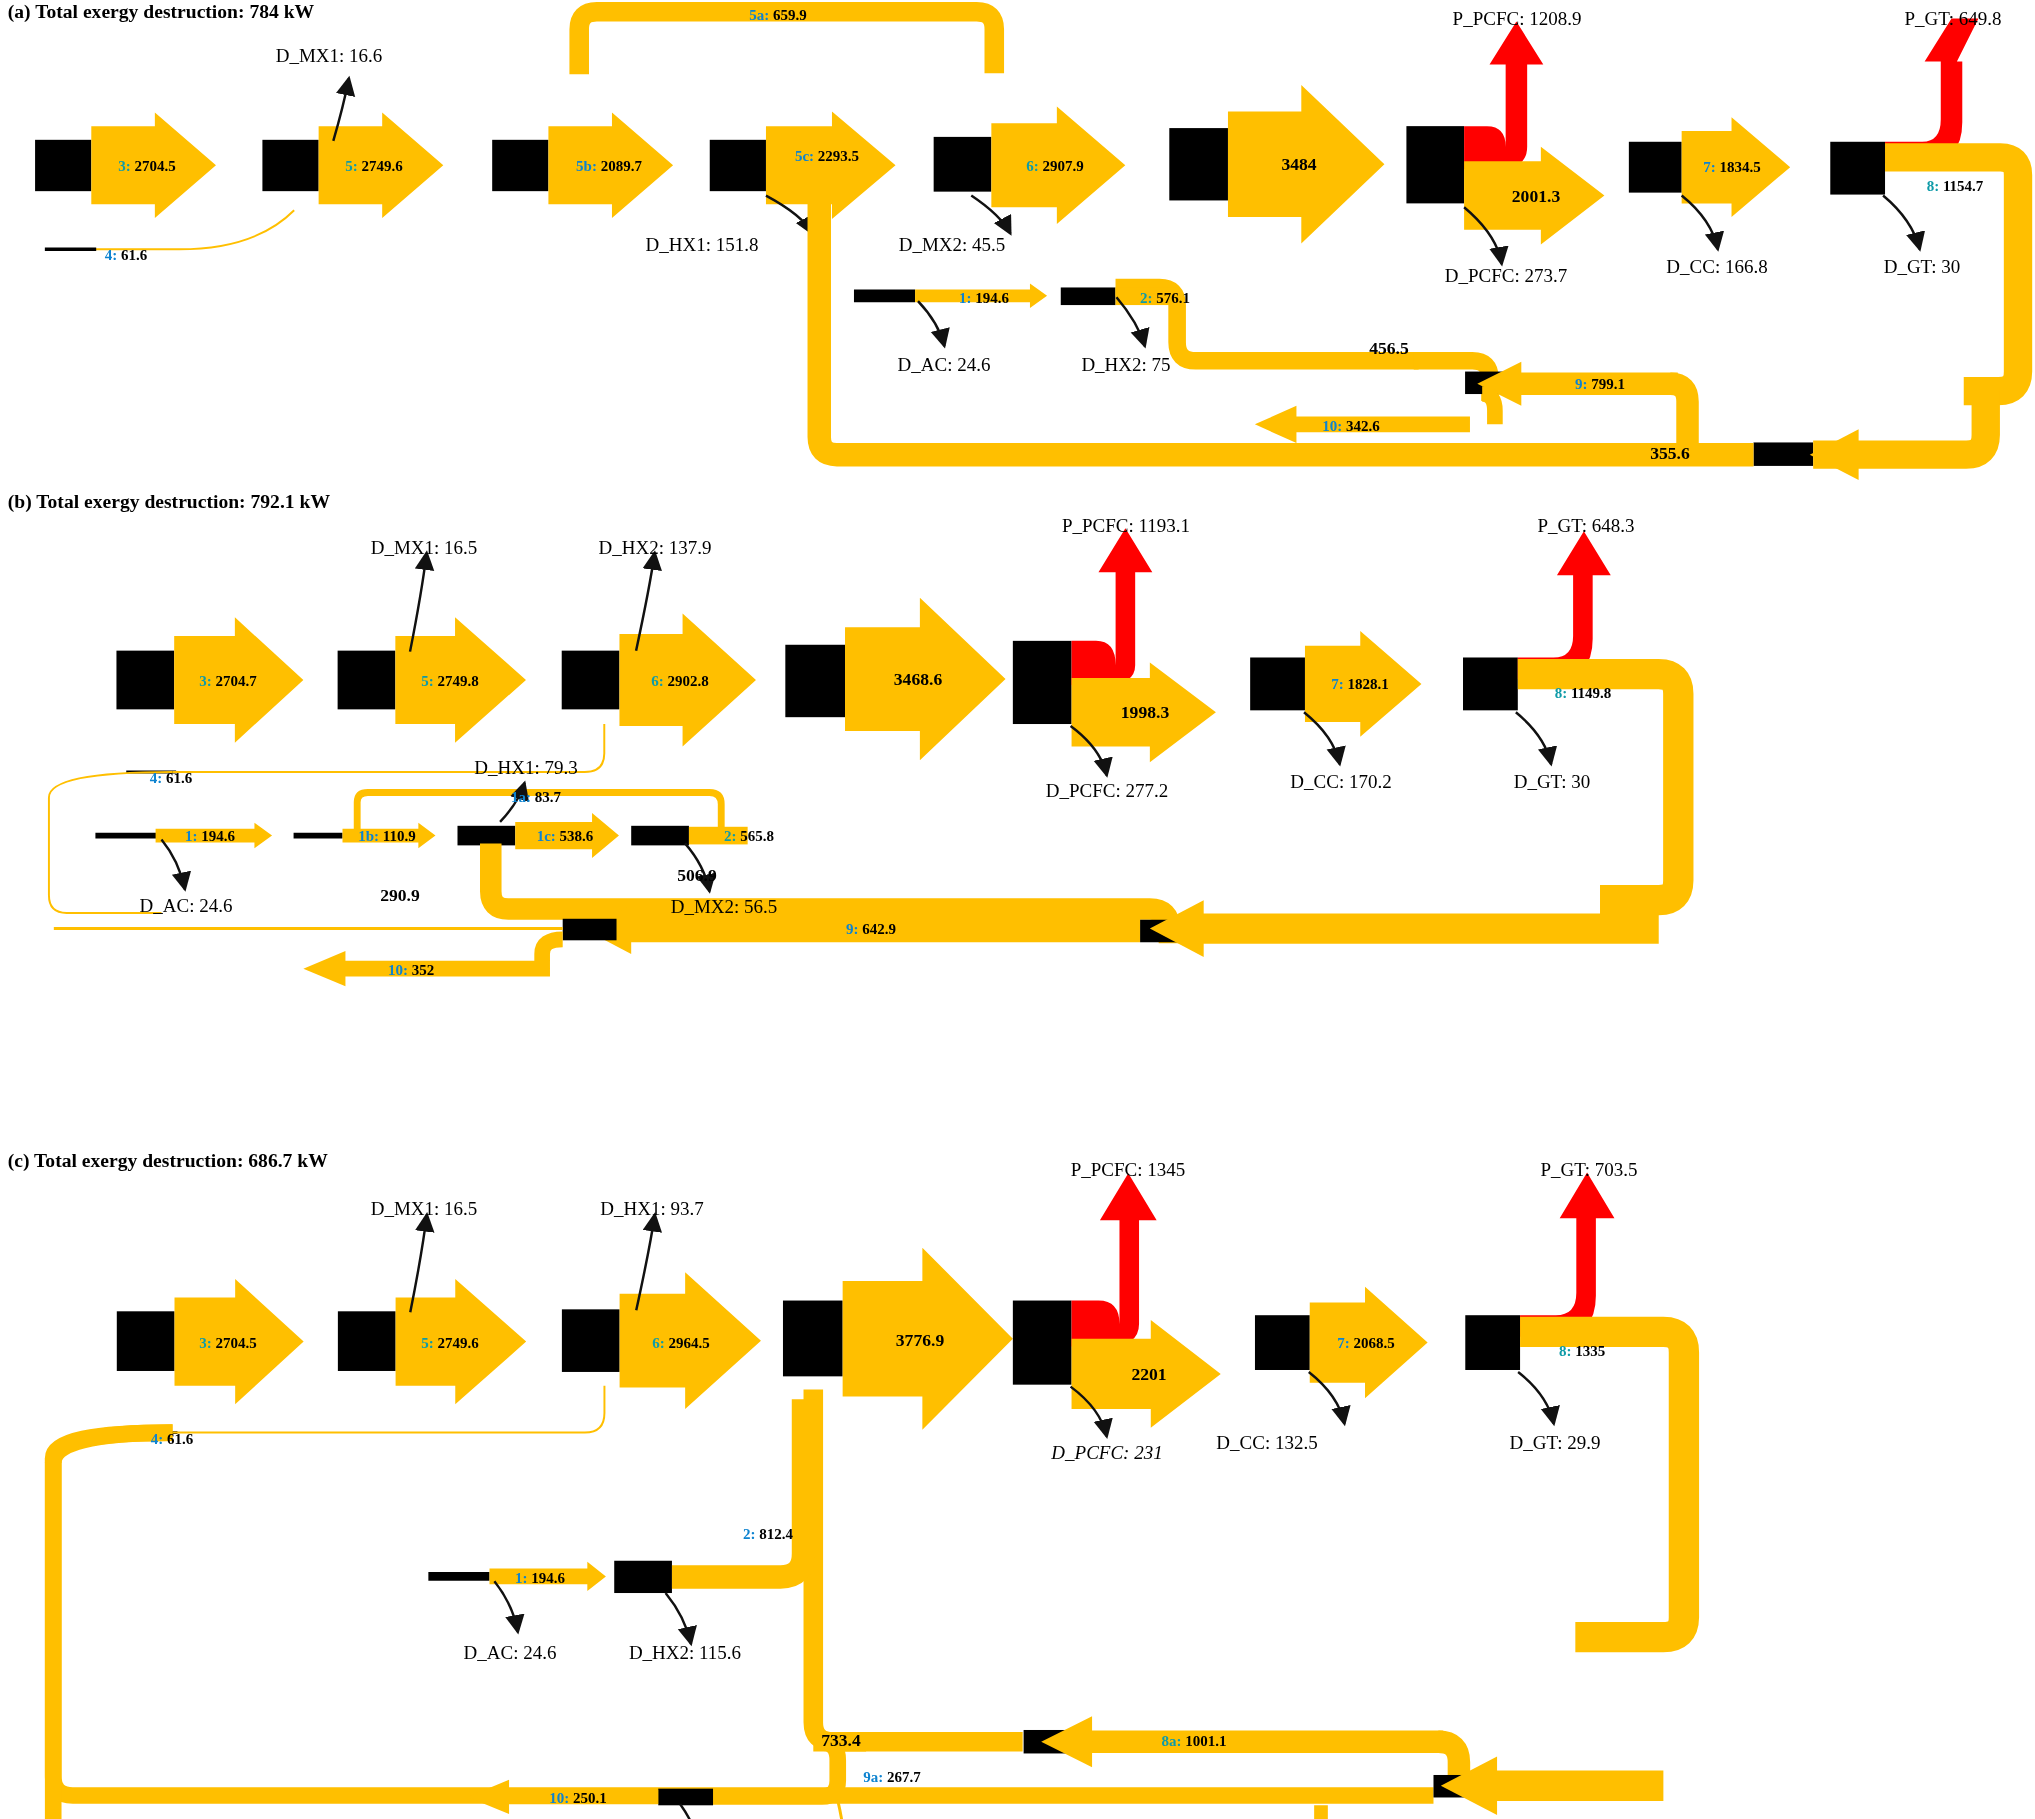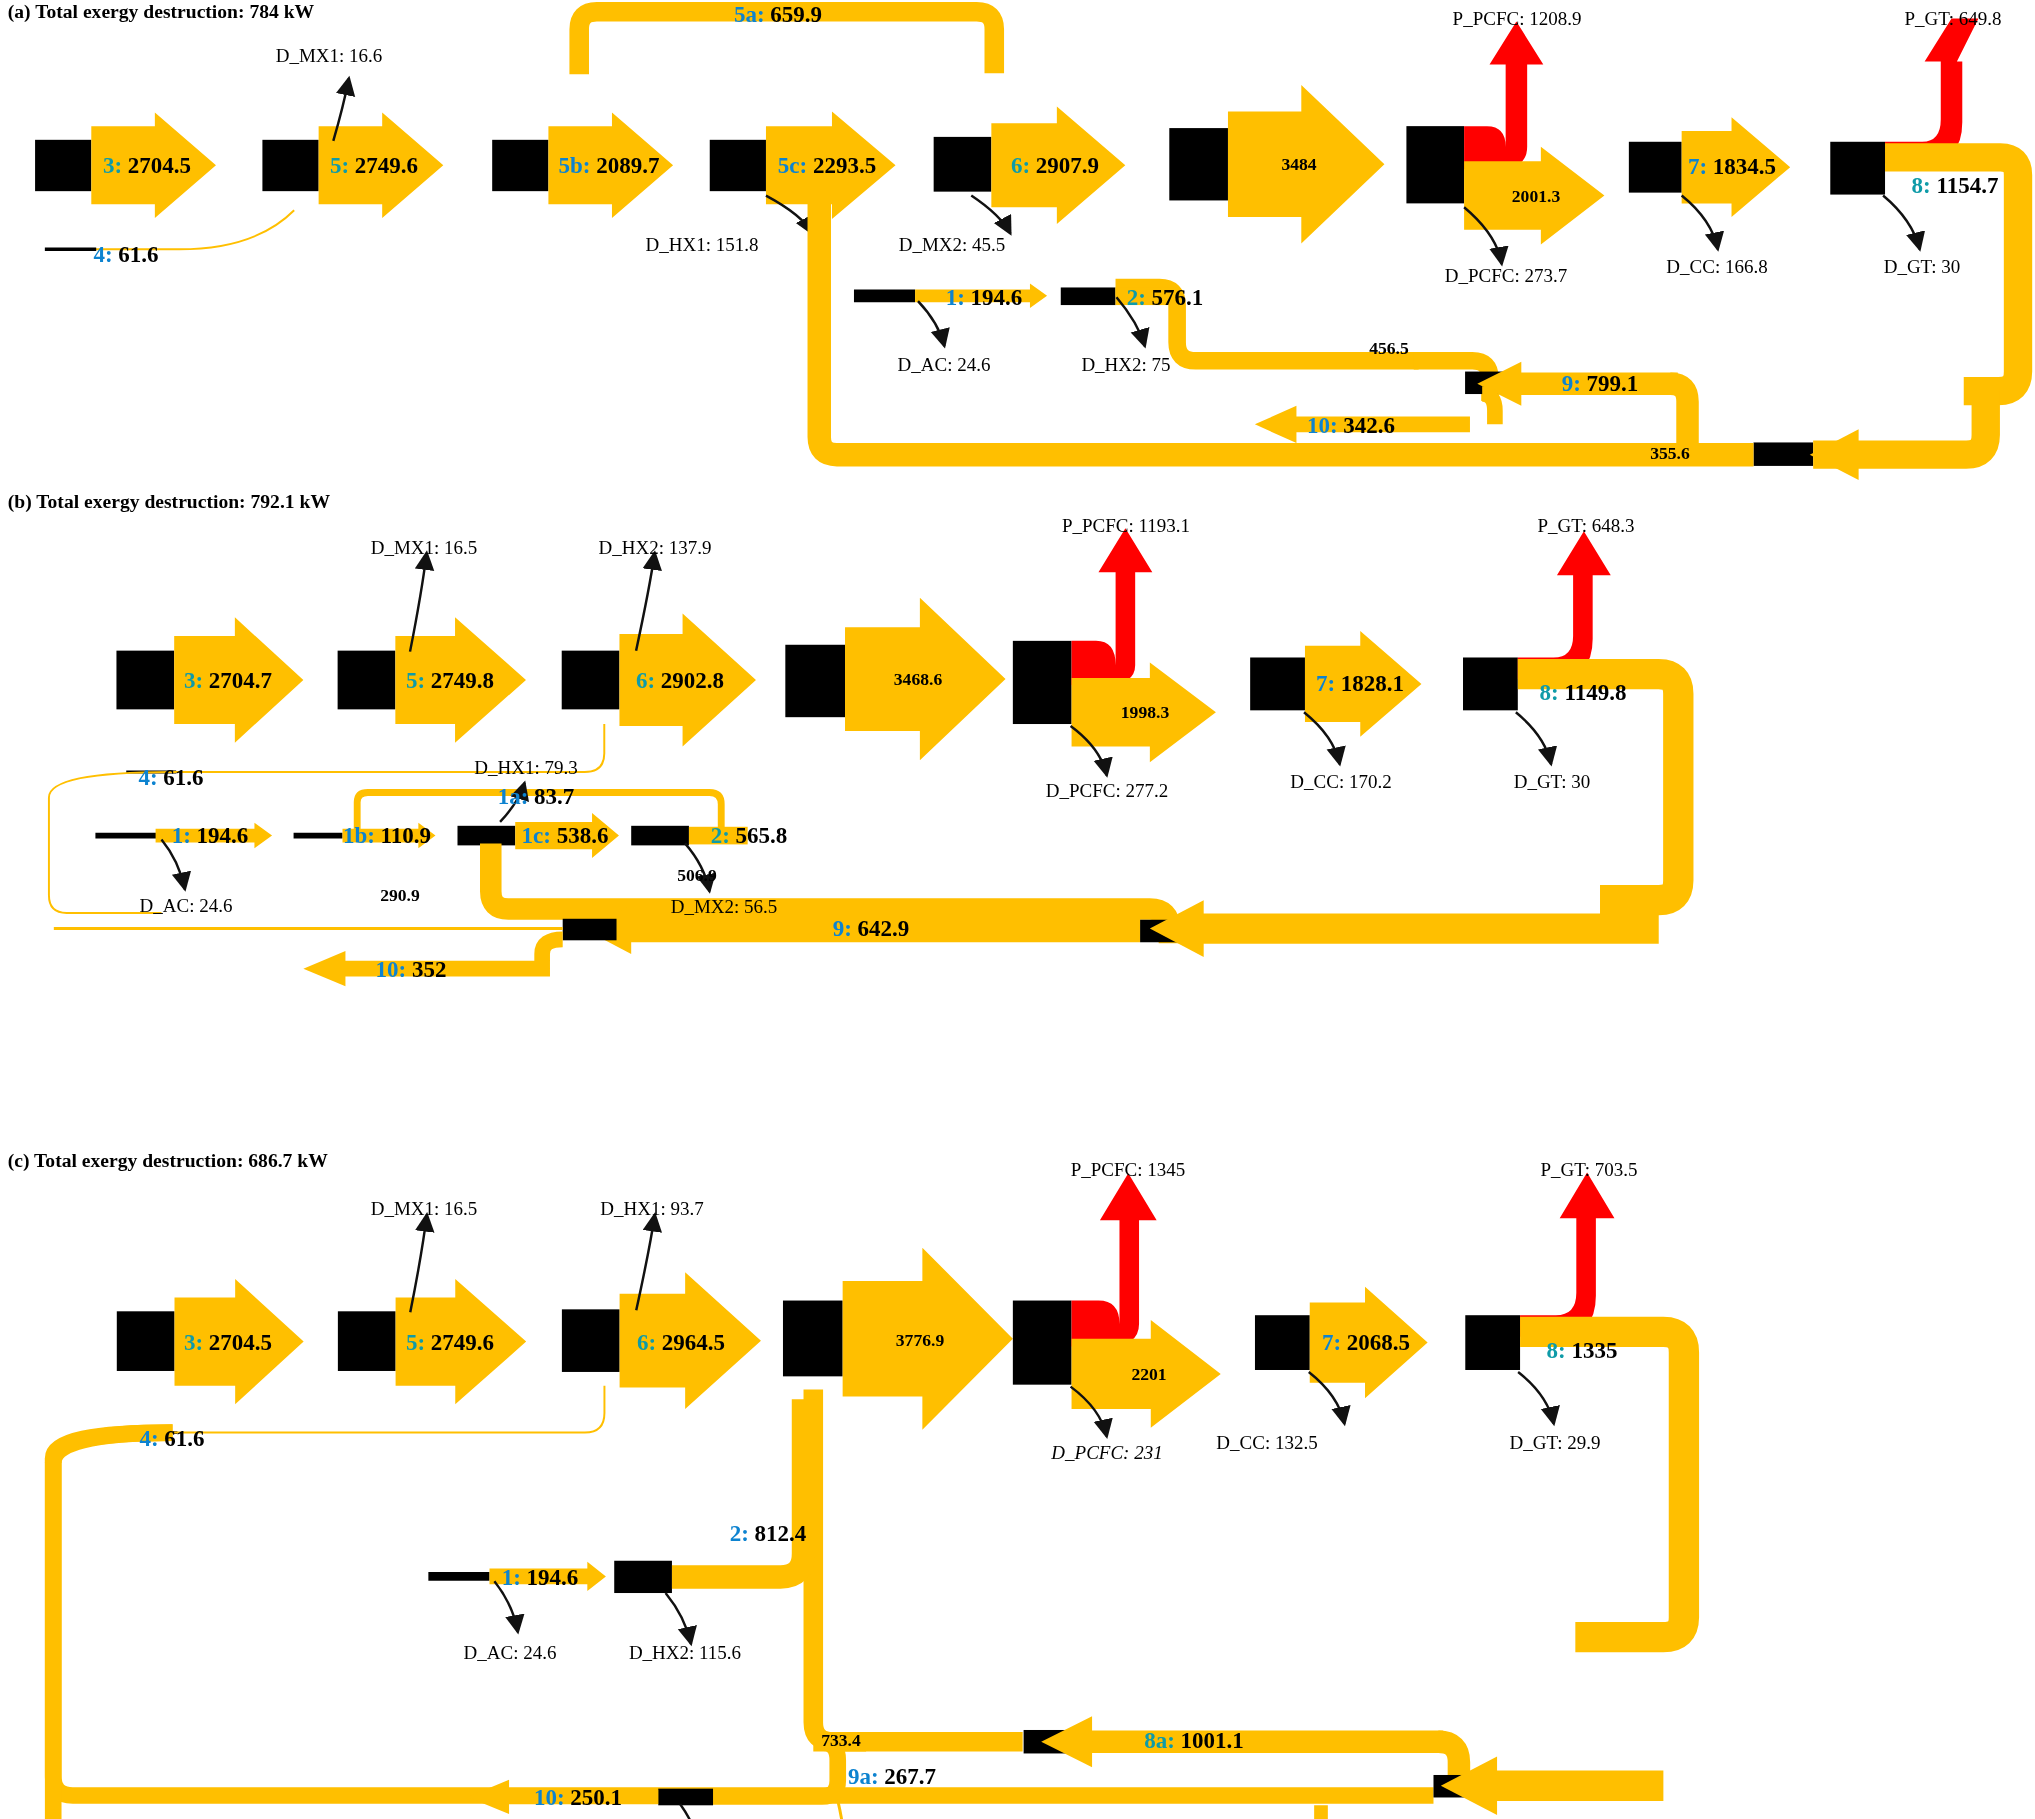--- a/index.html
+++ b/index.html
@@ -3,21 +3,21 @@
 <meta charset="utf-8">
 <style>
   html,body{margin:0;padding:0;background:#fff;}
   body{font-family:"Liberation Serif", serif;}
   #root{position:relative;width:2035px;height:1819px;background:#fff;overflow:hidden;}
   .panel{position:absolute;left:0;width:2035px;}
   .panel-title{position:absolute;font-weight:bold;font-size:19.6px;color:#000;white-space:nowrap;letter-spacing:0px;}
   svg.flows{position:absolute;left:0;top:0;overflow:visible;}
   .lbl{position:absolute;white-space:nowrap;font-size:17.6px;color:#000;}
   .lbl.dest{font-size:19px;}
-  .lbl.flow{font-size:23px;font-weight:bold;}
+  .lbl.flow{font-size:15px;font-weight:bold;}
   .lbl.plain{font-size:17.6px;font-weight:bold;}
   .sid{color:#0d83d0;font-weight:bold;}
   .sid.teal{color:#0f9ba8;}
   .ctr{transform:translate(-50%,-50%);}
 </style>
 </head>
 <body>
 
 <div id="root">
 
@@ -117,21 +117,21 @@
 
     <rect x="3585" y="905" width="122" height="48" fill="#000"></rect>
     <path d="M3585,930 L1710,930 Q1674,930 1674,894 L1674,400" fill="none" stroke="#FFBF00" stroke-width="48"></path>
     <path d="M3707,930 L4020,930 Q4060,930 4060,890 L4060,800" fill="none" stroke="#FFBF00" stroke-width="58"></path>
     <path d="M3700,930 L3800,878 L3800,982 Z" fill="#FFBF00"></path>
   </svg>
 
   <div class="lbl flow ctr" style="left:147px;top:166px;"><span class="sid teal">3:</span><span> 2704.5</span></div>
   <div class="lbl flow ctr" style="left:374px;top:166px;"><span class="sid teal">5:</span><span> 2749.6</span></div>
   <div class="lbl flow ctr" style="left:609px;top:166px;"><span class="sid">5b:</span><span> 2089.7</span></div>
-  <div class="lbl flow ctr" style="left:827px;top:166px;"><span class="sid">5c:</span><span> 2293.5</span></div>
+  <div class="lbl flow ctr" style="left:827px;top:156px;"><span class="sid">5c:</span><span> 2293.5</span></div>
   <div class="lbl flow ctr" style="left:1055px;top:166px;"><span class="sid teal">6:</span><span> 2907.9</span></div>
   <div class="lbl plain ctr" style="left:1299px;top:164px;"><span>3484</span></div>
   <div class="lbl plain ctr" style="left:1536px;top:196px;"><span>2001.3</span></div>
   <div class="lbl flow ctr" style="left:1732px;top:167px;"><span class="sid">7:</span><span> 1834.5</span></div>
   <div class="lbl flow ctr" style="left:1955px;top:186px;"><span class="sid teal">8:</span><span> 1154.7</span></div>
 
   <div class="lbl flow ctr" style="left:778px;top:14.7px;"><span class="sid">5a:</span><span> 659.9</span></div>
   <div class="lbl flow ctr" style="left:126px;top:255px;"><span class="sid">4:</span><span> 61.6</span></div>
   <div class="lbl flow ctr" style="left:984px;top:298px;"><span class="sid">1:</span><span> 194.6</span></div>
   <div class="lbl flow ctr" style="left:1165px;top:298px;"><span class="sid teal">2:</span><span> 576.1</span></div>

